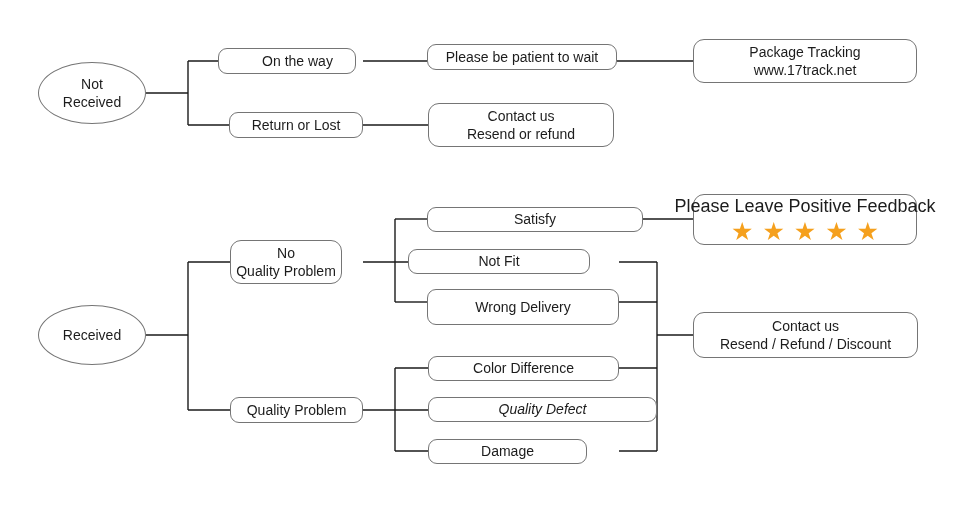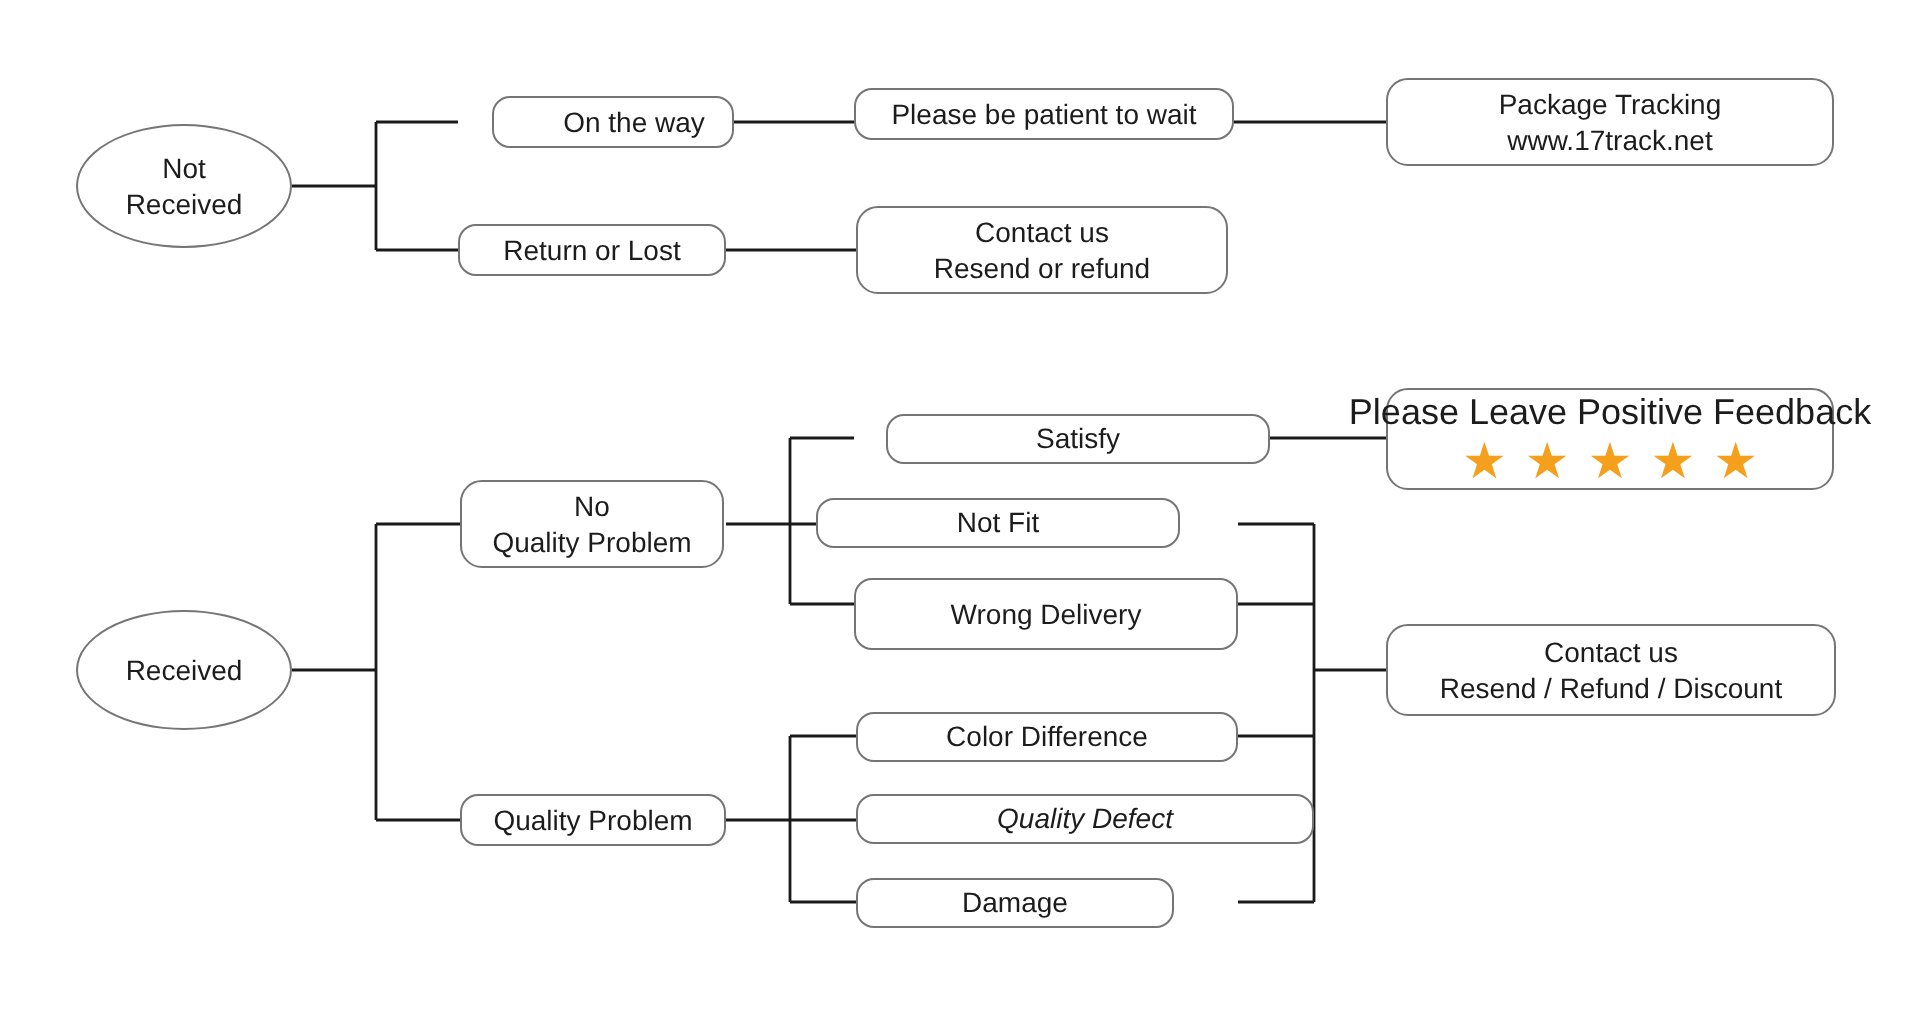--- a/index.html
+++ b/index.html
@@ -83,40 +83,40 @@
       <path d="M619 410 H657"></path>
       <path d="M619 451 H657"></path>
       <path d="M657 262 V451"></path>
       <path d="M657 335 H693"></path>
     </g>
   </svg>
 
   <div class="node ellipse" style="left:38px; top:62px; width:108px; height:62px;">Not
 Received</div>
 
-  <div class="node box" style="left:246px; top:48px; width:121px; height:26px;padding-left:21px;">On the way</div>
+  <div class="node box" style="left:218px; top:48px; width:138px; height:26px;padding-left:21px;">On the way</div>
 
   <div class="node box" style="left:229px; top:112px; width:134px; height:26px;">Return or Lost</div>
 
   <div class="node box" style="left:427px; top:44px; width:190px; height:26px;">Please be patient to wait</div>
 
   <div class="node bigbox" style="left:693px; top:39px; width:224px; height:44px;">Package Tracking
 www.17track.net</div>
 
   <div class="node bigbox" style="left:428px; top:103px; width:186px; height:44px;">Contact us
 Resend or refund</div>
 
   <div class="node ellipse" style="left:38px; top:305px; width:108px; height:60px;">Received</div>
 
-  <div class="node bigbox" style="left:230px; top:240px; width:132px; height:44px;">No
+  <div class="node bigbox" style="left:230px; top:240px; width:112px; height:44px;">No
 Quality Problem</div>
 
   <div class="node box" style="left:230px; top:397px; width:133px; height:26px;">Quality Problem</div>
 
-  <div class="node box" style="left:443px; top:207px; width:192px; height:25px;">Satisfy</div>
+  <div class="node box" style="left:427px; top:207px; width:216px; height:25px;">Satisfy</div>
 
   <div class="node box" style="left:408px; top:249px; width:182px; height:25px;">Not Fit</div>
 
   <div class="node box" style="left:427px; top:289px; width:192px; height:36px;">Wrong Delivery</div>
 
   <div class="node box" style="left:428px; top:356px; width:191px; height:25px;">Color Difference</div>
 
   <div class="node box" style="left:428px; top:397px; width:229px; height:25px;font-style:italic;">Quality Defect</div>
 
   <div class="node box" style="left:428px; top:439px; width:159px; height:25px;">Damage</div>

